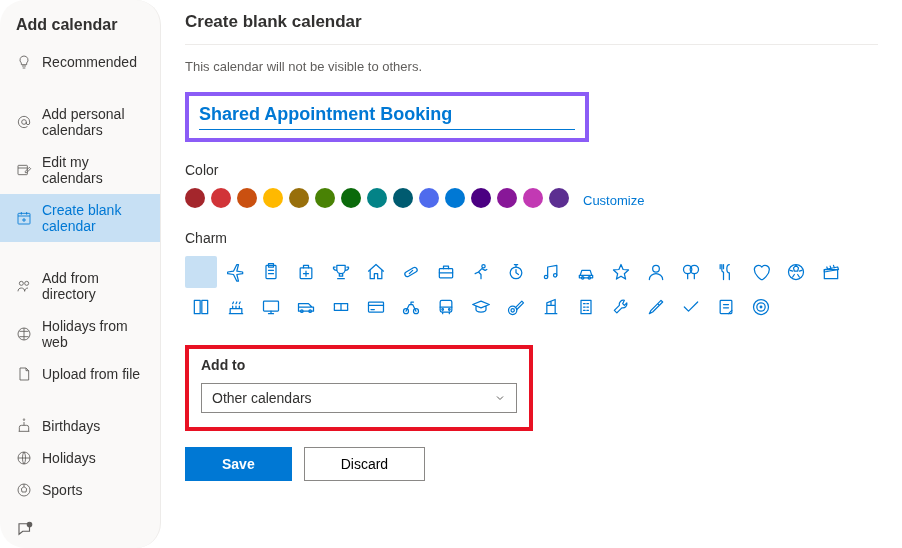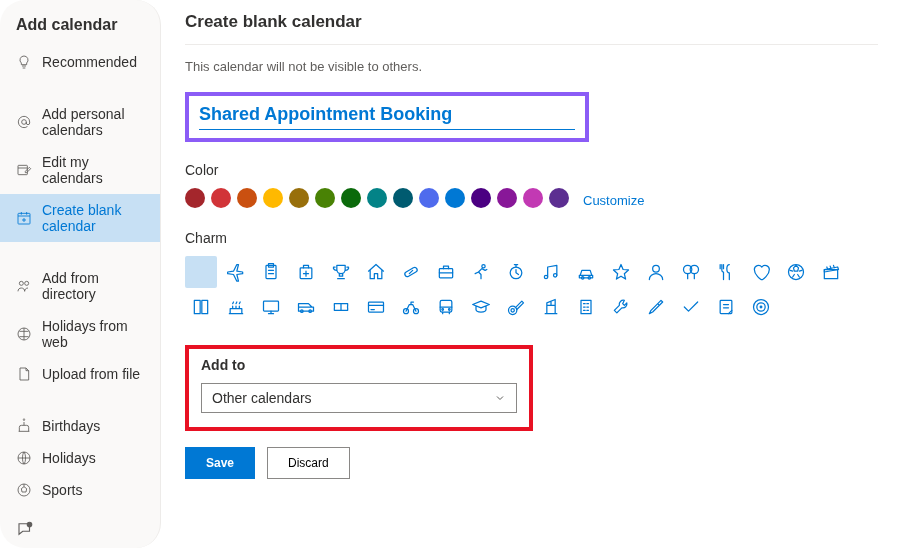--- a/index.html
+++ b/index.html
@@ -30,21 +30,21 @@
 .color-dot { width: 20px; height: 20px; border-radius: 50%; cursor: pointer; }
 .customize-link { color: #0078d4; font-size: 13px; margin-left: 8px; cursor: pointer; }
 .charm-grid { display: flex; flex-wrap: wrap; gap: 3px; margin-bottom: 22px; width: 680px; }
 .charm { width: 32px; height: 32px; display: flex; align-items: center; justify-content: center; cursor: pointer; border-radius: 2px; }
 .charm.selected { background: #c7e0f4; }
 .charm svg { width: 20px; height: 20px; stroke: #0078d4; fill: none; stroke-width: 1.5; stroke-linecap: round; stroke-linejoin: round; }
 .addto-box { border: 4px solid #e81123; padding: 8px 12px 14px; width: 348px; margin-bottom: 16px; }
 .dropdown { border: 1px solid #8a8886; padding: 6px 10px; display: flex; justify-content: space-between; align-items: center; cursor: pointer; background: #fff; }
 .dropdown .chev { width: 12px; height: 12px; }
 .btn-row { display: flex; gap: 12px; }
-.btn { padding: 8px 20px; font-size: 12px; cursor: pointer; border: 1px solid #8a8886; background: #fff; text-align: center; }
+.btn { padding: 8px 36px; font-size: 14px; cursor: pointer; border: 1px solid #8a8886; background: #fff; text-align: center; }
 .btn.primary { background: #0078d4; color: #fff; border-color: #0078d4; font-weight: 600; }
 </style>
 </head>
 <body>
 
 <div class="app">
   <aside class="sidebar">
     <h2>Add calendar</h2>
     <div class="side-group">
       <div class="side-item">

